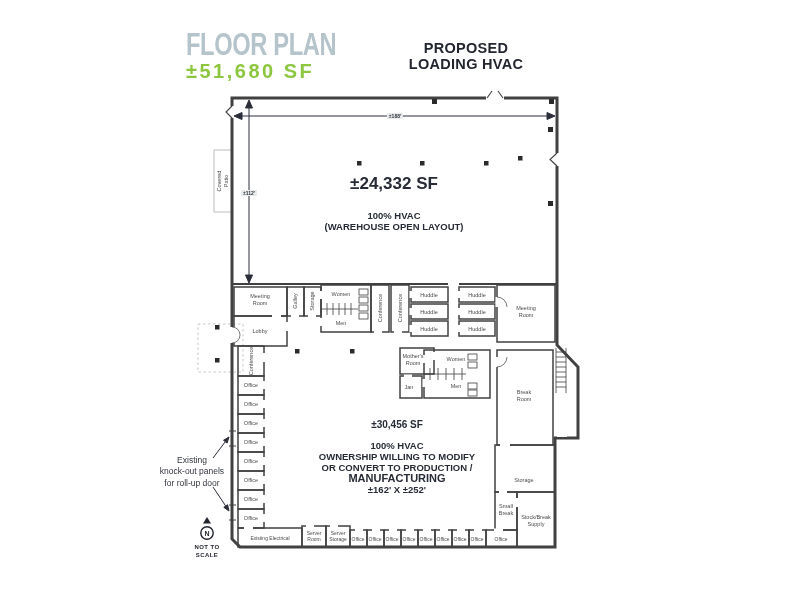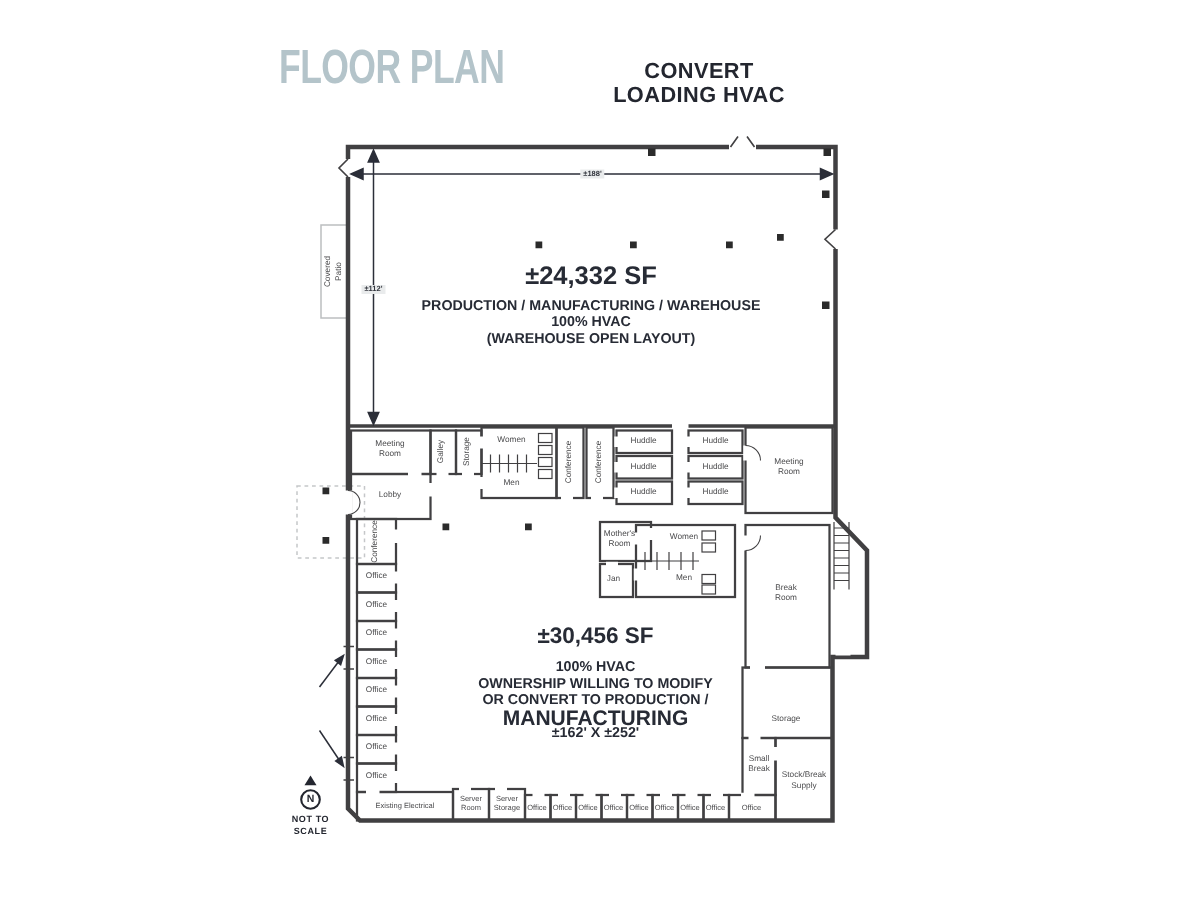--- a/index.html
+++ b/index.html
@@ -208,36 +208,36 @@
       <polygon points="229,511 223.8,507.3 227.6,504.7"></polygon>
     </g>
 
     <g>
       <polygon points="207,517 203,523.5 211,523.5" fill="#23262f"></polygon>
       <circle cx="207" cy="533" r="6.2" fill="none" stroke="#23262f" stroke-width="1.4"></circle>
     </g>
   </svg>
 
   <div class="hd-title">FLOOR PLAN</div>
-  <div class="ld" style="top:40px;">CONVERT</div>
+  <div class="hd-sf">±51,680 SF</div>
+  <div class="ld" style="top:40px;">PROPOSED</div>
   <div class="ld" style="top:56px;">LOADING HVAC</div>
 
   <div class="dim" style="left:395px;top:116px;">±188'</div>
   <div class="dim" style="left:249px;top:193px;">±112'</div>
 
   <div class="bt" style="left:394px;top:184px;font-size:17px;">±24,332 SF</div>
-  <div class="bt" style="left:394px;top:204px;font-size:9.5px;">PRODUCTION / MANUFACTURING / WAREHOUSE</div>
   <div class="bt" style="left:394px;top:215px;font-size:9.5px;">100% HVAC</div>
   <div class="bt" style="left:394px;top:226px;font-size:9.5px;">(WAREHOUSE OPEN LAYOUT)</div>
 
-  <div class="bt" style="left:397px;top:424px;font-size:15px;">±30,456 SF</div>
+  <div class="bt" style="left:397px;top:424px;font-size:10px;">±30,456 SF</div>
   <div class="bt" style="left:397px;top:445px;font-size:9.5px;">100% HVAC</div>
   <div class="bt" style="left:397px;top:456px;font-size:9.5px;">OWNERSHIP WILLING TO MODIFY</div>
   <div class="bt" style="left:397px;top:467px;font-size:9.5px;">OR CONVERT TO PRODUCTION /</div>
-  <div class="bt" style="left:397px;top:478px;font-size:14px;">MANUFACTURING</div>
+  <div class="bt" style="left:397px;top:478px;font-size:11px;">MANUFACTURING</div>
   <div class="bt" style="left:397px;top:489px;font-size:9.5px;">±162' X ±252'</div>
 
   <div class="lbl rot" style="left:223px;top:181px;width:28px;white-space:normal;">Covered Patio</div>
   <div class="lbl" style="left:260px;top:300px;width:30px;">Meeting Room</div>
   <div class="lbl rot" style="left:295px;top:301px;">Galley</div>
   <div class="lbl rot" style="left:312px;top:301px;">Storage</div>
   <div class="lbl one" style="left:341px;top:294px;">Women</div>
   <div class="lbl one" style="left:341px;top:323px;">Men</div>
   <div class="lbl rot" style="left:380px;top:308px;">Conference</div>
   <div class="lbl rot" style="left:400px;top:308px;">Conference</div>
@@ -272,19 +272,24 @@
   <div class="lbl s5" style="left:338px;top:536px;width:22px;">Server Storage</div>
   <div class="lbl one s5" style="left:358px;top:539px;">Office</div>
   <div class="lbl one s5" style="left:375px;top:539px;">Office</div>
   <div class="lbl one s5" style="left:392px;top:539px;">Office</div>
   <div class="lbl one s5" style="left:409px;top:539px;">Office</div>
   <div class="lbl one s5" style="left:426px;top:539px;">Office</div>
   <div class="lbl one s5" style="left:443px;top:539px;">Office</div>
   <div class="lbl one s5" style="left:460px;top:539px;">Office</div>
   <div class="lbl one s5" style="left:477px;top:539px;">Office</div>
 
+  <div class="note">
+    <span class="blk">Existing</span>
+    <span class="blk">knock-out panels</span>
+    <span class="blk">for roll-up door</span>
+  </div>
   <div class="nlbl">N</div>
   <div class="nts">
     <span class="blk">NOT TO</span>
     <span class="blk">SCALE</span>
   </div>
 
 </div>
 
 </body></html>

